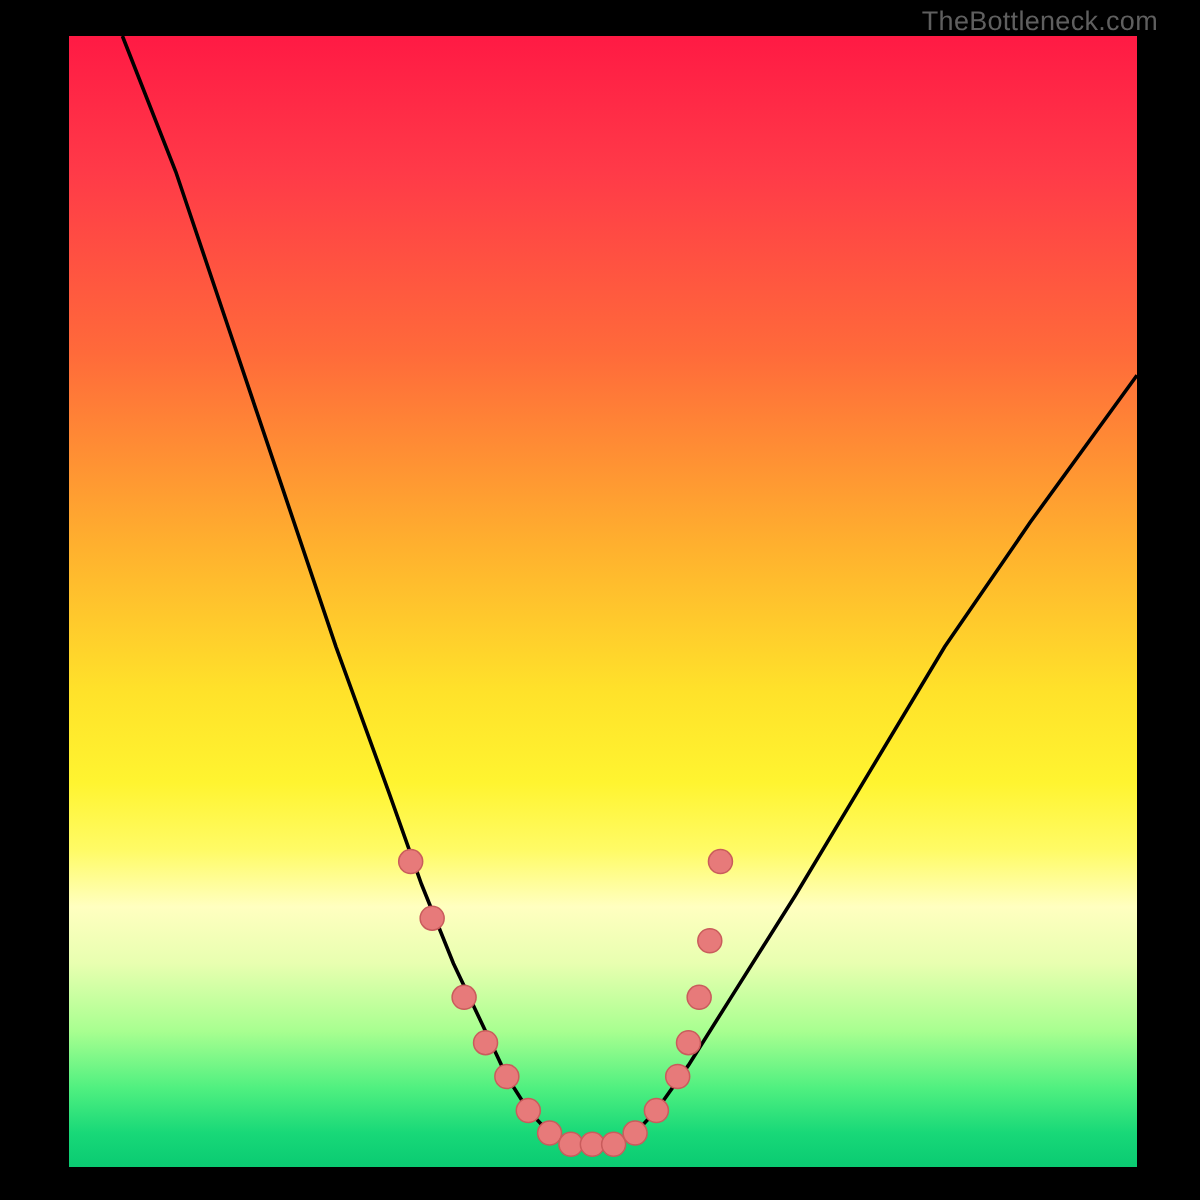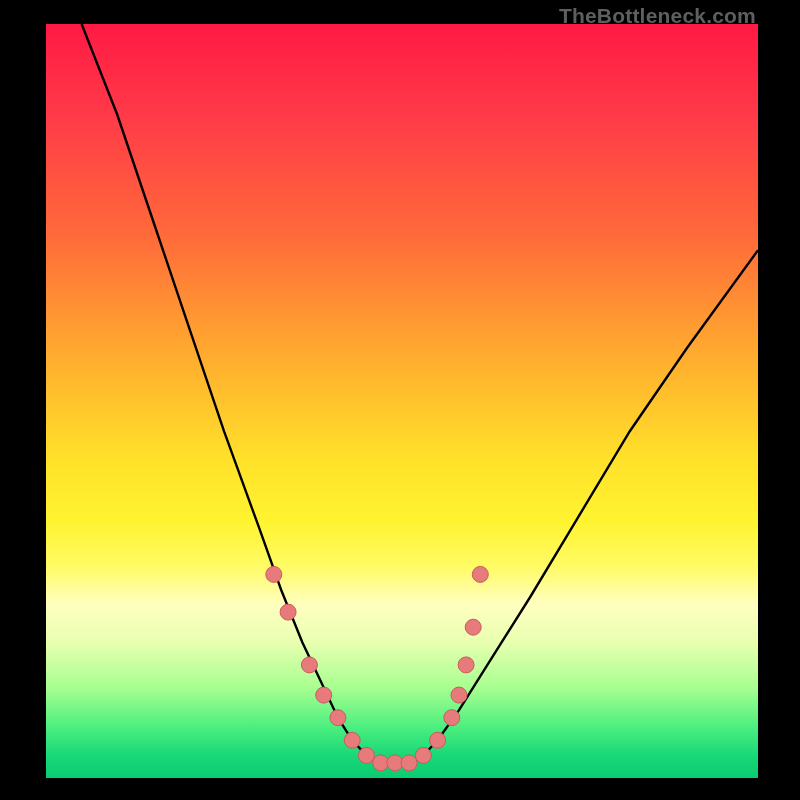--- a/index.html
+++ b/index.html
@@ -35,24 +35,24 @@
       #e8ffb0 82%,
       #a8ff90 88%,
       #50f080 93%,
       #18d878 97%,
       #0acb72 100%
     );
   }
   .watermark {
     position: absolute;
     top: 4px;
-    right: 44px;
+    right: 28px;
     color: #5f5f5f;
-    font-size: 21px;
-    font-weight: 700;
+    font-size: 18px;
+    font-weight: 400;
     letter-spacing: 0.2px;
     user-select: none;
   }
   svg.curve {
     position: absolute;
     left: 0;
     top: 0;
     width: 712px;
     height: 754px;
     overflow: visible;

